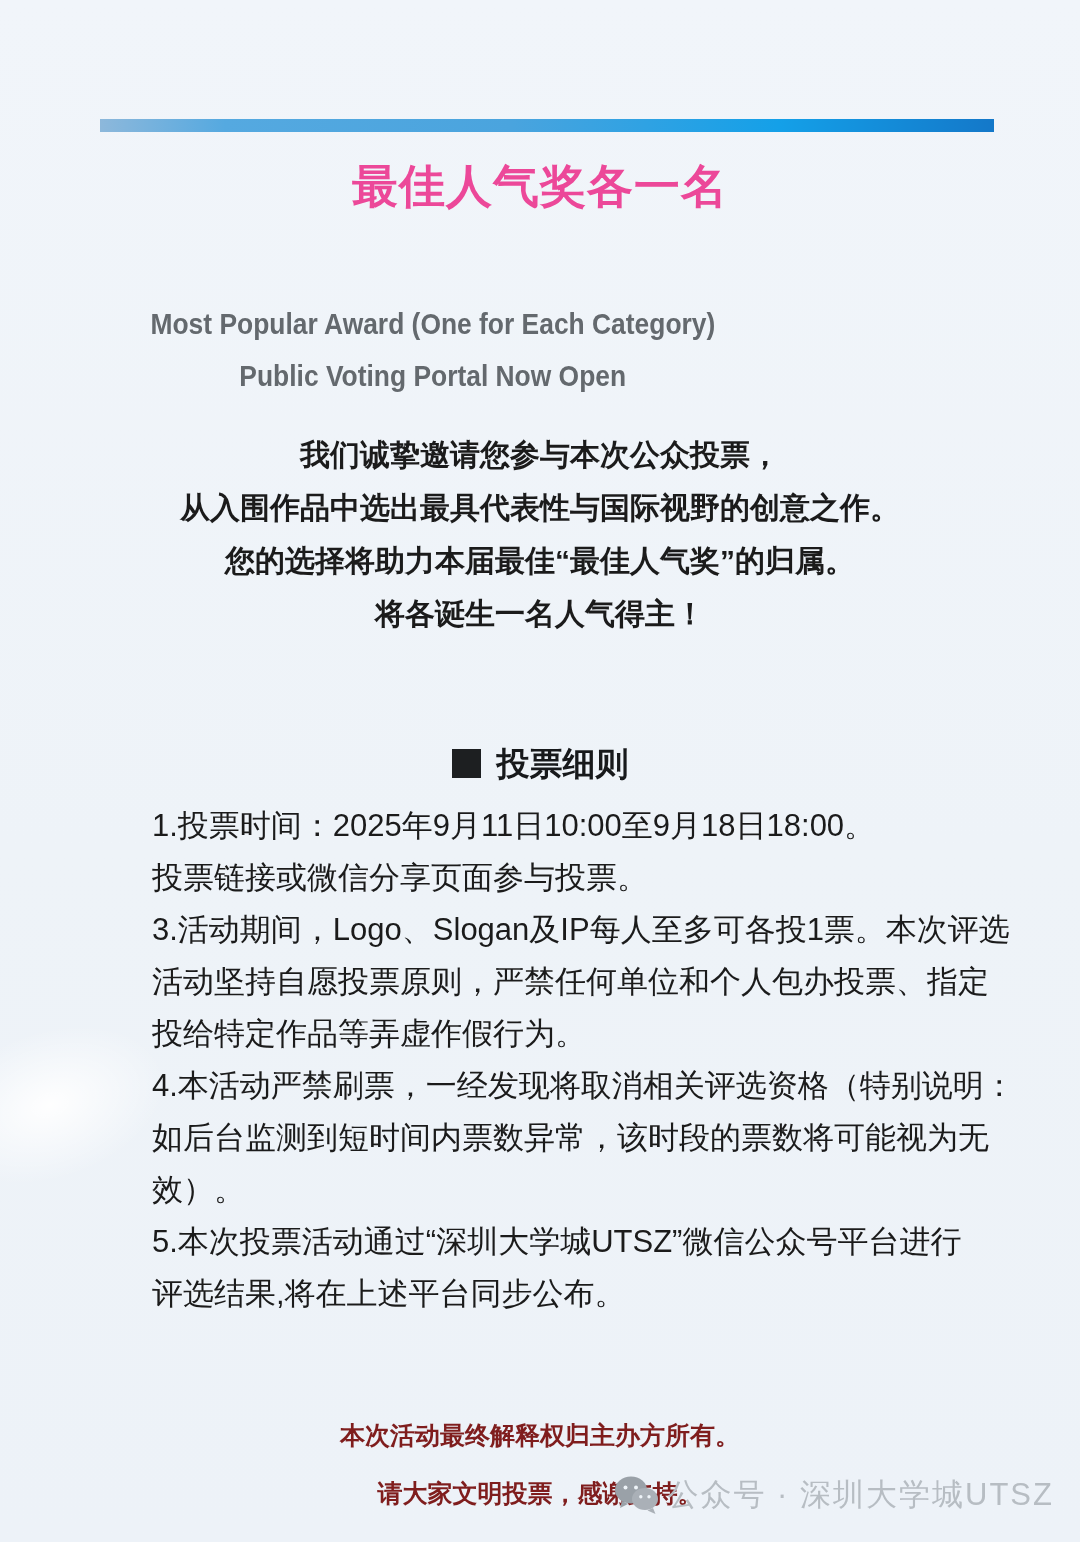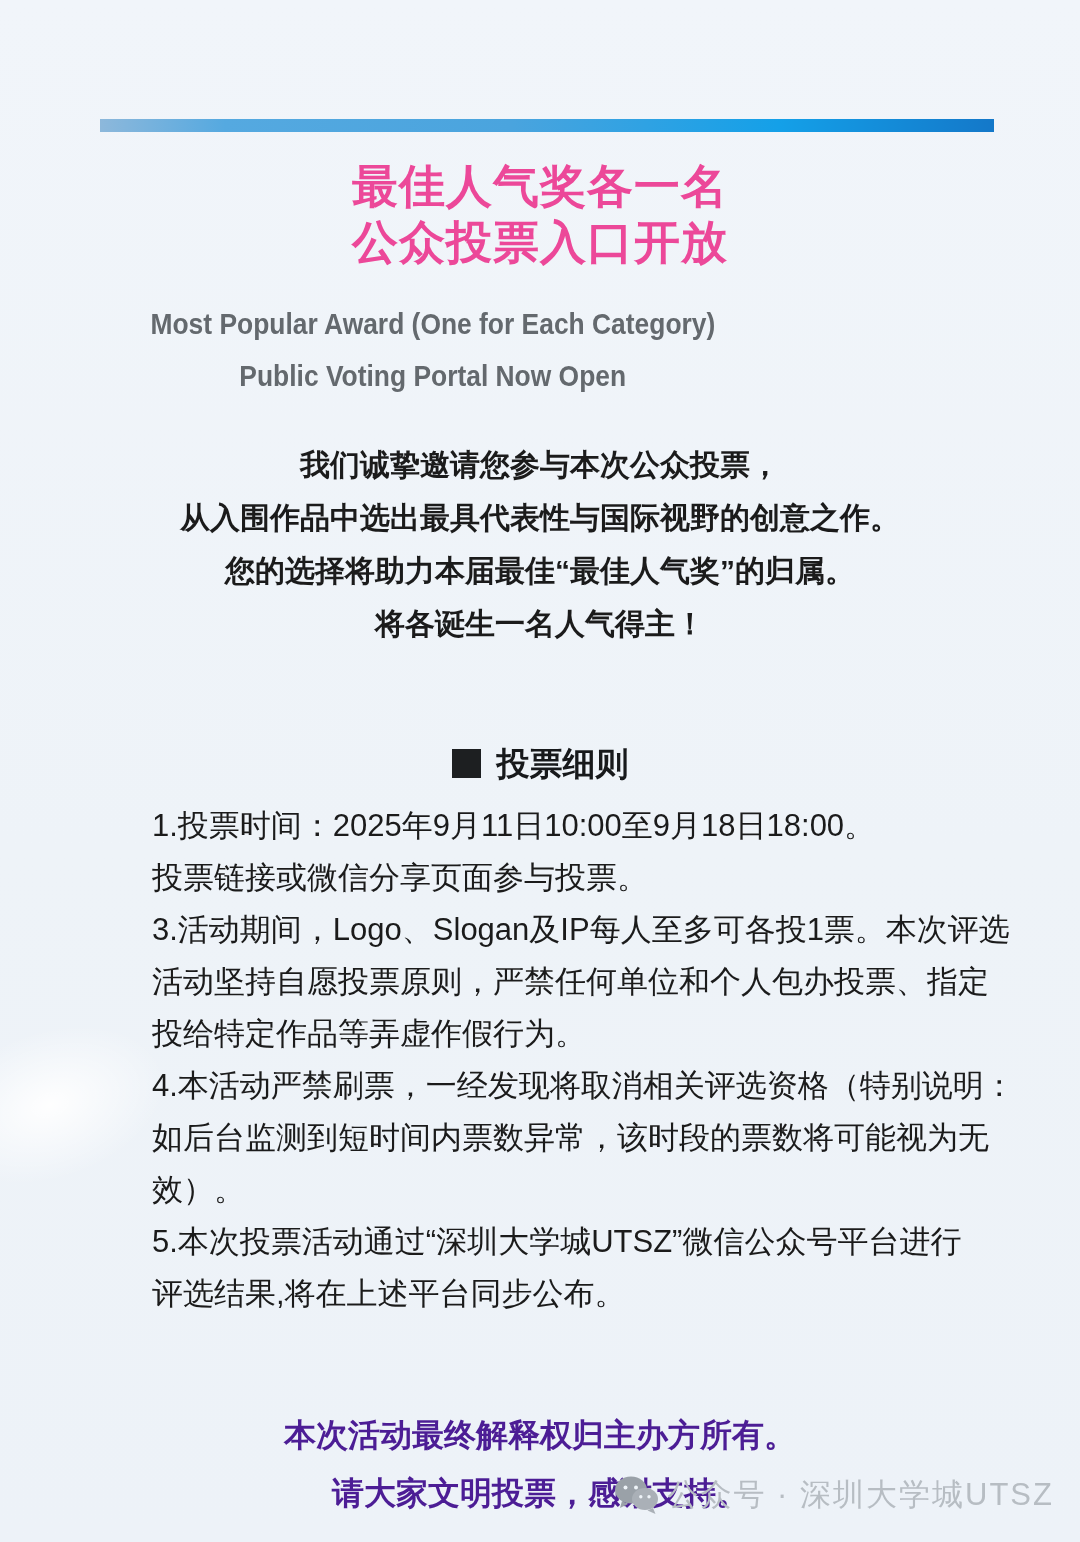--- a/index.html
+++ b/index.html
@@ -68,21 +68,21 @@
     letter-spacing: 0px;
   }
   .subtitle-line > span {
     display: inline-block;
     transform: scaleX(0.88);
     transform-origin: center;
     white-space: nowrap;
   }
   .intro-block {
     position: absolute;
-    top: 438px;
+    top: 428px;
     left: 0;
     width: 1080px;
     text-align: center;
   }
   .intro-line {
     height: 53px;
     line-height: 53px;
     font-size: 30px;
     font-weight: 600;
     color: #1b1b1b;
@@ -123,23 +123,23 @@
   .footer-block {
     position: absolute;
     top: 1406px;
     left: 0;
     width: 1080px;
     text-align: center;
   }
   .footer-line {
     height: 58px;
     line-height: 58px;
-    font-size: 32px;
+    font-size: 25px;
     font-weight: 600;
-    color: #4c1d95;
+    color: #7f1d1d;
   }
   .watermark {
     position: absolute;
     top: 1474px;
     right: 26px;
     display: flex;
     align-items: center;
     gap: 8px;
   }
   .watermark .wm-text {
@@ -158,21 +158,20 @@
 </style>
 </head>
 <body>
 
 <div class="swoosh"></div>
 
 <div class="accent-bar"></div>
 
 <div class="title-block">
   <div class="title-line">最佳人气奖各一名</div>
-  <div class="title-line">公众投票入口开放</div>
 </div>
 
 <div class="subtitle-block">
   <div class="subtitle-line"><span>Most Popular Award (One for Each Category)</span></div>
   <div class="subtitle-line"><span>Public Voting Portal Now Open</span></div>
 </div>
 
 <div class="intro-block">
   <div class="intro-line">我们诚挚邀请您参与本次公众投票，</div>
   <div class="intro-line">从入围作品中选出最具代表性与国际视野的创意之作。</div>

